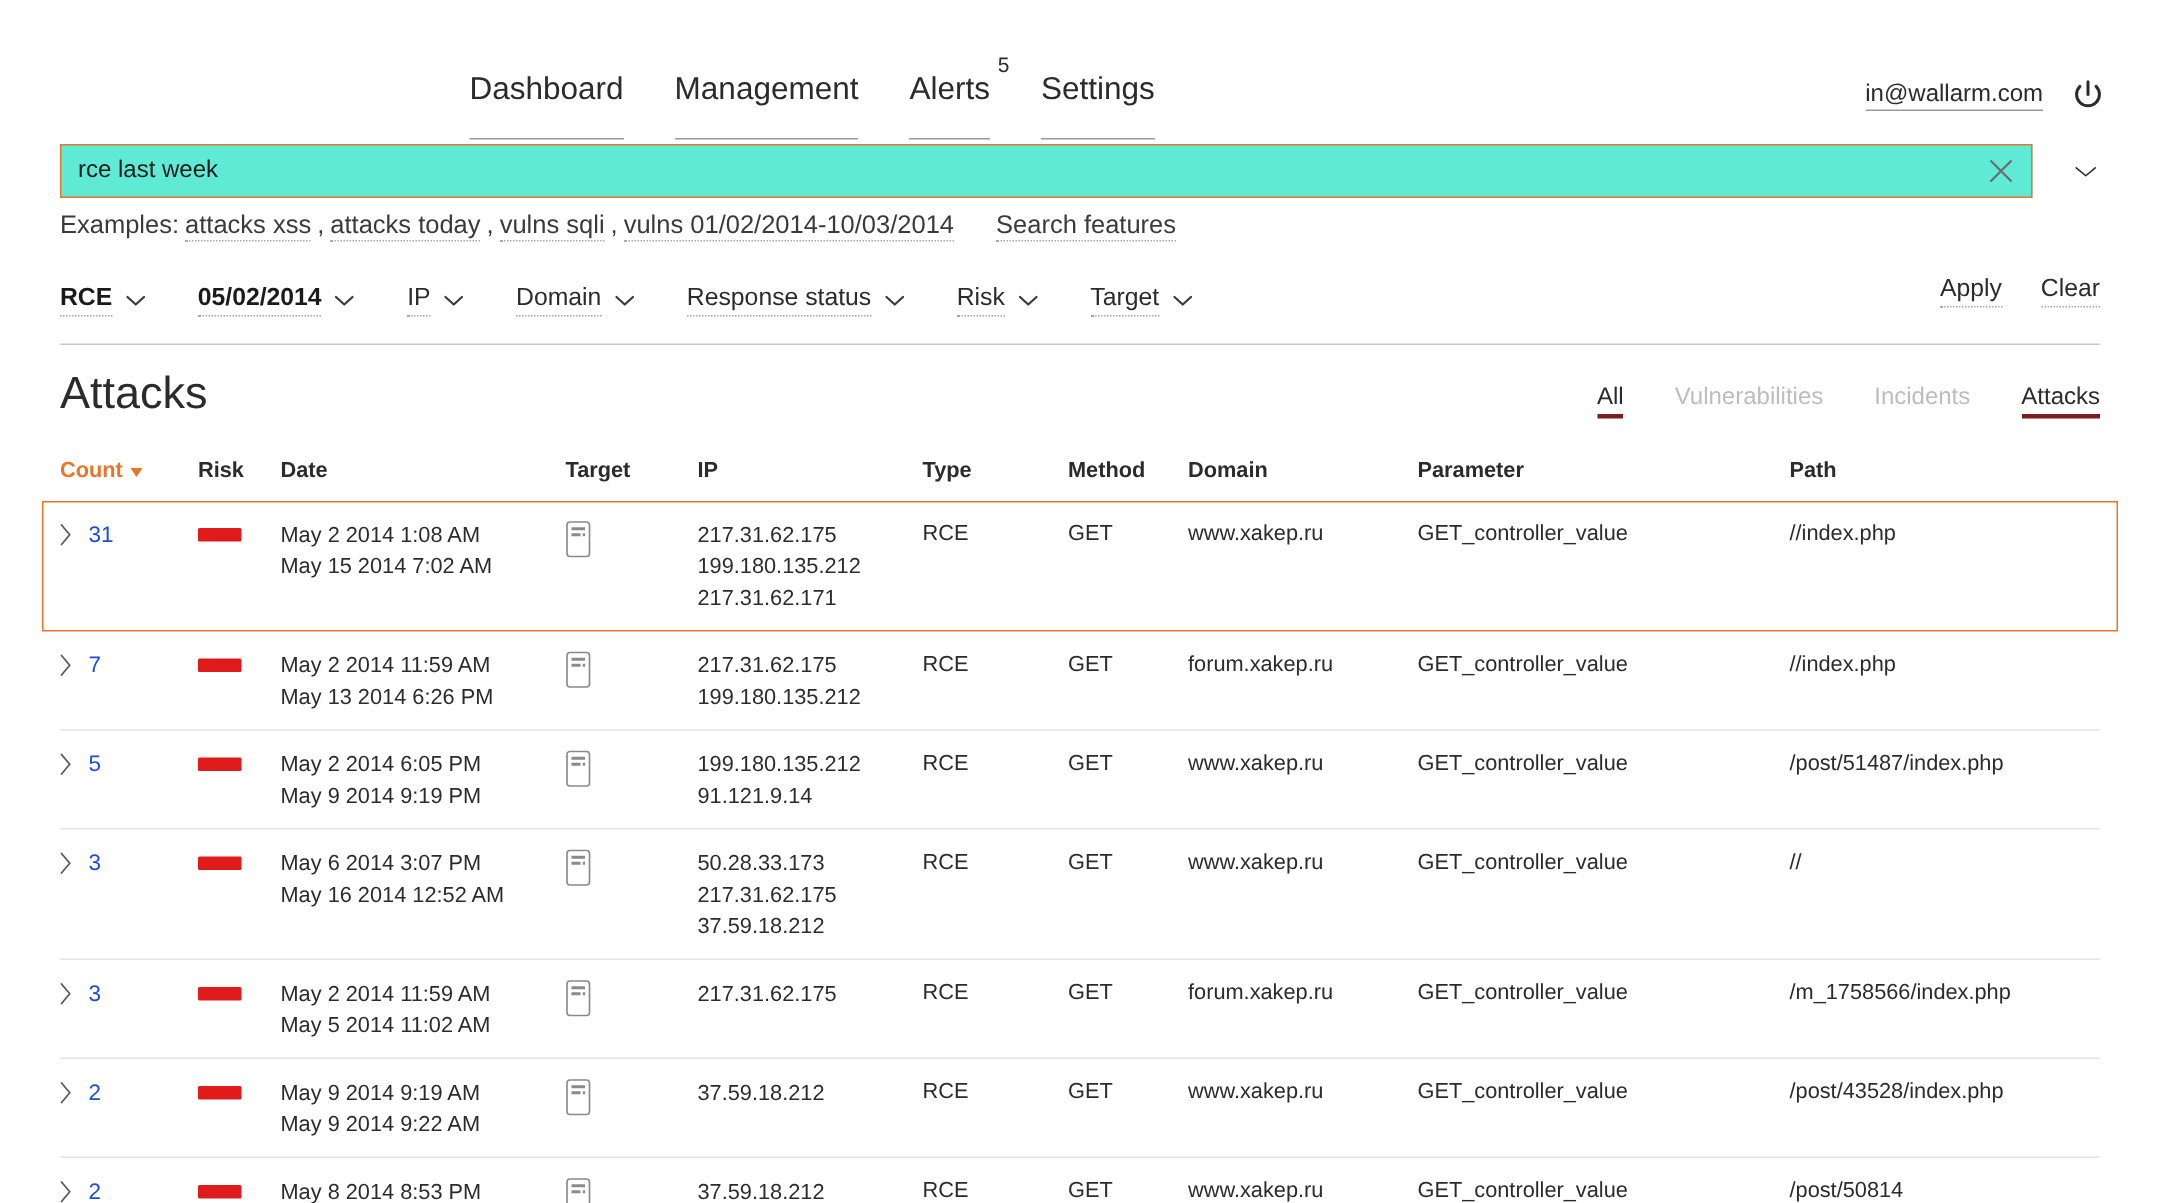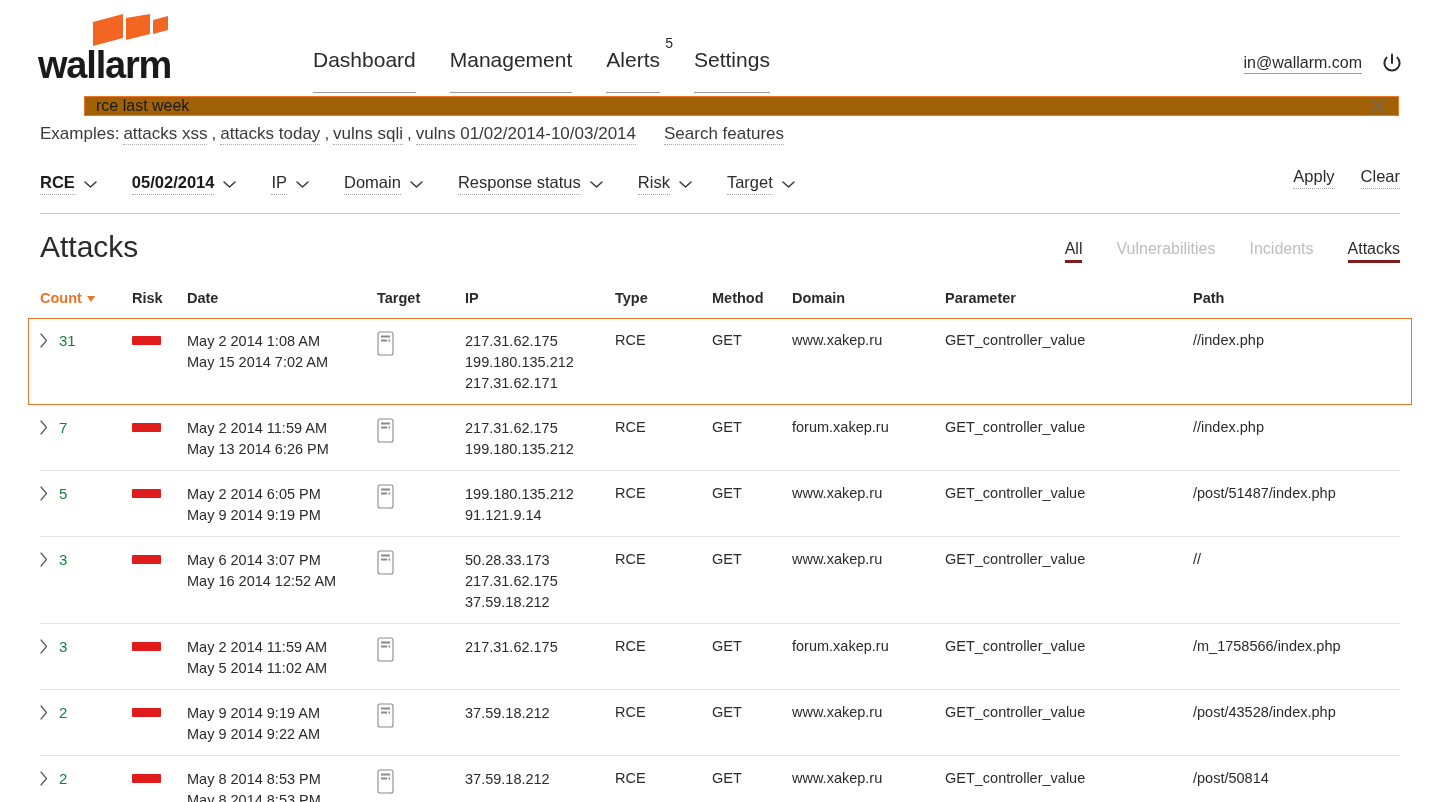--- a/index.html
+++ b/index.html
@@ -63,24 +63,24 @@
     padding-bottom:1px; cursor:pointer;
   }
   .power-icon { width:24px; height:24px; cursor:pointer; display:block; }
 
   
   .search-zone { padding:0 40px; position:relative; }
   .search-row { display:flex; align-items:center; gap:16px; }
   .search-box {
     position:relative;
     flex:0 0 1315px;
-    height:20px;
+    height:36px;
     border:1px solid #e8762a;
-    background:#a16207;
-    display:flex; align-items:center;margin-left:44px;
+    background:#5eead4;
+    display:flex; align-items:center;
   }
   .search-input {
     border:none; outline:none;
     font-family:"Liberation Sans", sans-serif;
     font-size:16px; color:#1a1a1a;
     padding:0 40px 0 11px;
     width:100%; height:100%;
     background:transparent;
   }
   .clear-x {
@@ -205,45 +205,37 @@
     border:1px solid #e8762a;
     padding-left:11px; margin-left:-12px;
     padding-right:11px; margin-right:-12px;
     position:relative; z-index:2;
     padding-top:11px; padding-bottom:10px;
   }
   .t-body-row.after-selected { border-top:none; }
 
   .count-cell { display:flex; align-items:center; gap:11px; padding-top:2px; }
   .expander { width:8px; height:15px; cursor:pointer; flex:none; }
-  .count-val { font-size:15px; color:#15803d; }
+  .count-val { font-size:15px; color:#1d4ed8; }
 
   .risk-bar {
     width:29px; height:9px; background:#e01b1b;
     margin-top:6px; border-radius:1px;
   }
 
   .date-cell { line-height:21px; padding-top:1px; }
   .ip-cell   { line-height:21px; padding-top:1px; }
   .plain-cell{ padding-top:2px; }
   .server-icon { width:17px; height:25px; display:block; margin-top:1px; cursor:pointer; }
 </style>
 </head>
 <body>
 
 <div class="header">
 
-  <div class="logo-wrap">
-    <svg class="logo-mark" viewBox="0 0 90 34">
-      <polygon points="0,8 30,0 30,24 0,32" fill="#f26522"></polygon>
-      <polygon points="33,4 57,0 57,20 33,26" fill="#f26522"></polygon>
-      <polygon points="60,6 75,2 75,16 60,20" fill="#f26522"></polygon>
-    </svg>
-    <div class="logo-word">wallarm</div>
-  </div>
 
   <nav class="nav">
     <a class="nav-item">
       <span>Dashboard</span>
     </a>
     <a class="nav-item">
       <span>Management</span>
     </a>
     <a class="nav-item">
       <span>Alerts</span>

